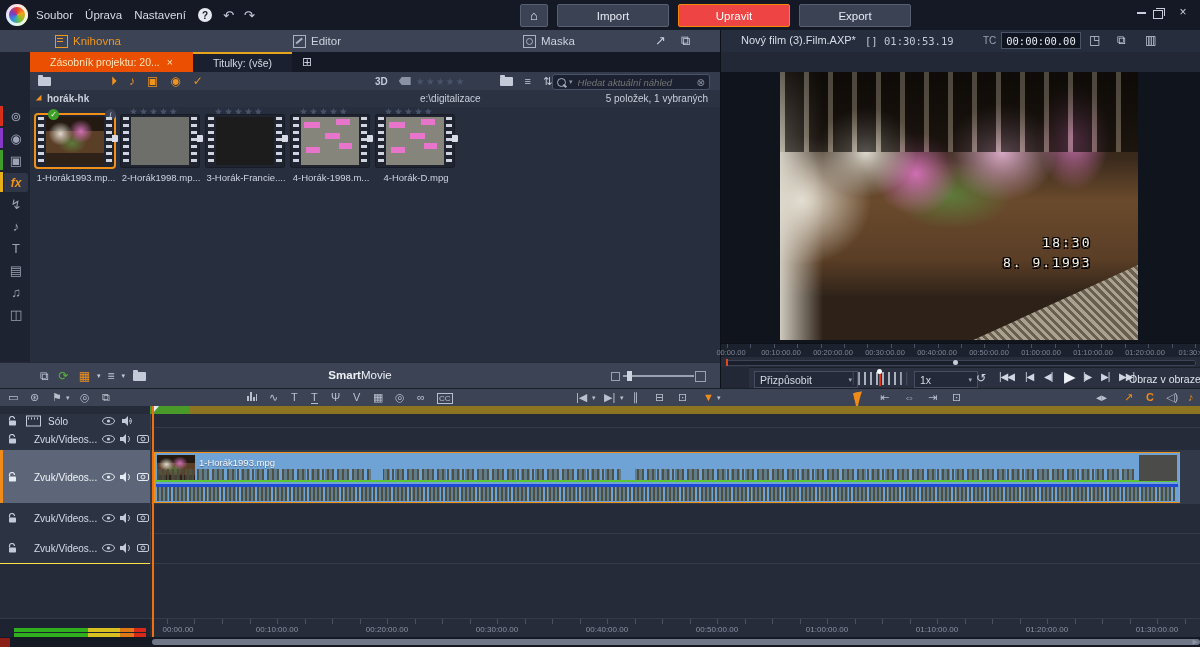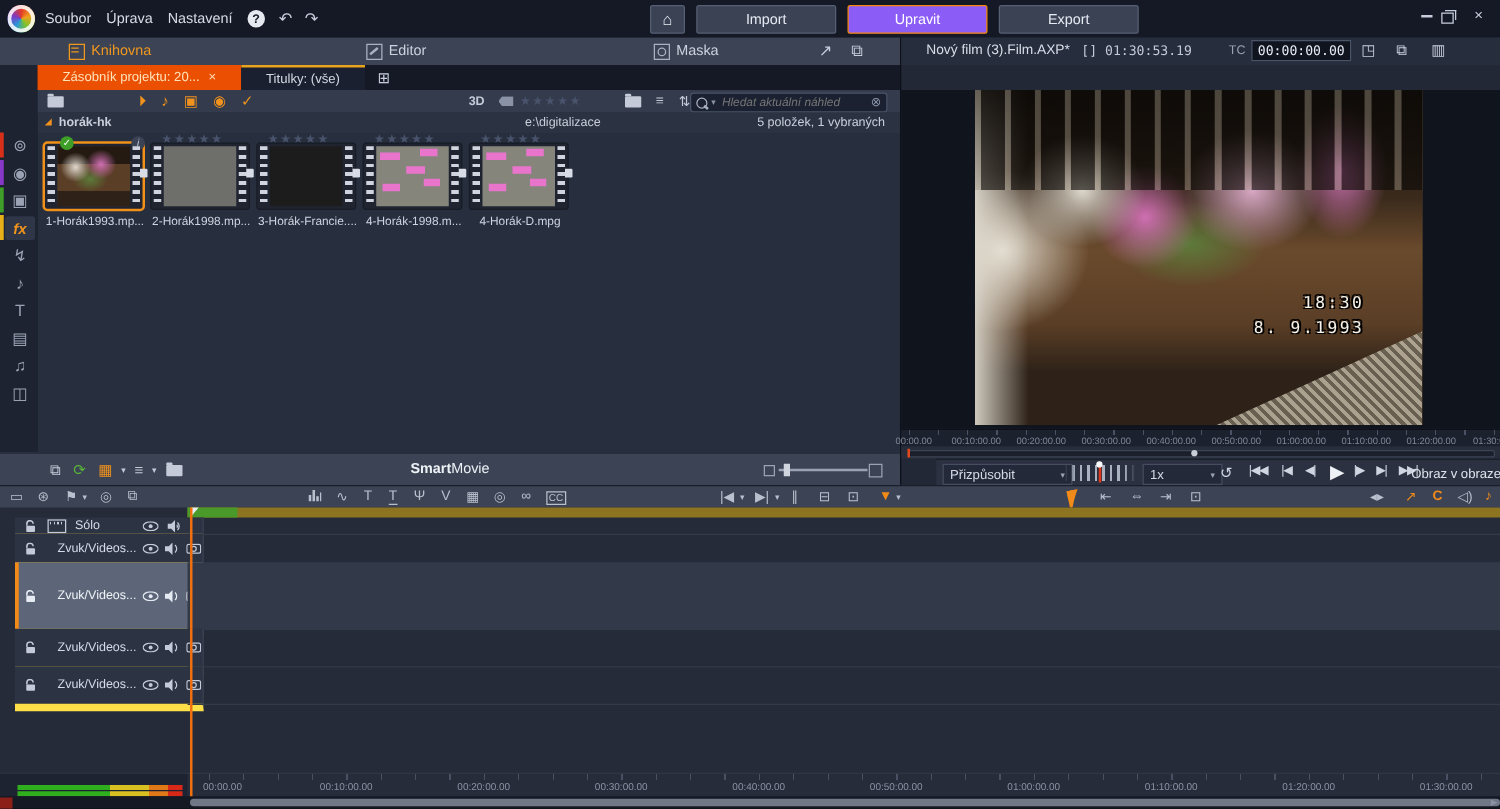--- a/index.html
+++ b/index.html
@@ -14,21 +14,21 @@
   .logo{left:6px;top:4px;width:22px;height:22px;border-radius:50%;
         background:conic-gradient(#e43a2a,#f0a01e,#7ec32a,#2a9ad8,#7a3ac8,#e43a2a);
         box-shadow:inset 0 0 0 3px rgba(255,255,255,.85);}
   .menu{color:#d8dce6;font-size:11.5px;padding:0 6px;height:30px;display:inline-flex;align-items:center;}
   .tb-ico{color:#c8cede;font-size:13px;padding:0 5px;}
   .help-circ{width:14px;height:14px;border-radius:50%;background:#e6e9f0;color:#141925;
              font-weight:bold;font-size:10px;display:inline-flex;align-items:center;justify-content:center;margin:0 6px;}
   .navbtn{height:21px;min-width:86px;display:inline-flex;align-items:center;justify-content:center;
           background:#3a4254;border:1px solid #565f73;border-radius:2px;color:#e6eaf2;
           font-size:11.5px;margin-left:9px;padding:0 12px;}
-  .navbtn.active{background:#8b5cf6;border-color:#f5870f;color:#fff;}
+  .navbtn.active{background:#ef4444;border-color:#f5870f;color:#fff;}
   .homebtn{min-width:24px;width:26px;padding:0;font-size:13px;}
   .winctl{color:#c8cede;font-size:12px;width:22px;text-align:center;display:inline-block;}
   .win-min{display:inline-block;width:9px;height:2px;background:#c8cede;margin:0 7px 2px 0;}
   .win-res{display:inline-block;width:8px;height:7px;border:1px solid #c8cede;position:relative;margin-right:9px;}
   .win-res:before{content:"";position:absolute;left:2px;top:-3px;width:8px;height:7px;border:1px solid #c8cede;border-bottom:none;border-left:none;}
 
   
   #modetabs{left:0;top:30px;width:720px;height:22px;background:#3b4354;border-bottom:1px solid #1c212c;}
   .modetab{display:inline-flex;align-items:center;height:22px;font-size:11.5px;color:#ccd2de;gap:5px;}
   .modetab .txt.on{color:#f0971e;}
@@ -176,21 +176,21 @@
                 linear-gradient(#b8c0ce,#b8c0ce) 3px 100%/2px 9px no-repeat,
                 linear-gradient(#b8c0ce,#b8c0ce) 6px 100%/2px 4px no-repeat,
                 linear-gradient(#b8c0ce,#b8c0ce) 9px 100%/2px 7px no-repeat;}
   .cursor-arrow{display:inline-block;width:0;height:0;border-left:5px solid #f08a18;border-right:4px solid transparent;
      border-bottom:11px solid transparent;border-top:7px solid #f08a18;transform:rotate(-12deg);}
 
   #tlbody{left:0;top:406px;width:1200px;height:212px;background:#252b39;}
   .markerbar{position:absolute;left:150px;top:0;width:1050px;height:8px;background:#8c7420;}
   .markergreen{position:absolute;left:150px;top:0;width:40px;height:8px;background:#4a9a2a;}
   .markerflag{position:absolute;left:153px;top:0px;width:0;height:0;border-left:6px solid #e8ecf4;border-bottom:7px solid transparent;}
-  .hdr{position:absolute;left:12px;width:150px;background:#2c3343;border-bottom:6px solid #fde047;border-right:1px solid #3a4150;}
+  .hdr{position:absolute;left:0;width:150px;background:#2c3343;border-bottom:1px solid #fde047;border-right:1px solid #3a4150;}
   .hdr.active{background:#5d6678;border-left:3px solid #f08a18;width:147px;}
   .lane{position:absolute;left:150px;width:1050px;border-bottom:1px solid #333a48;}
   .hdr .nm{position:absolute;left:34px;top:50%;transform:translateY(-50%);color:#d5dbe8;font-size:10px;white-space:nowrap;}
   .hico{position:absolute;top:50%;transform:translateY(-50%);display:flex;}
   .kb-ico{display:inline-block;width:13px;height:9px;border:1px solid #c4cad8;
      background:repeating-linear-gradient(90deg,#c4cad8 0 1px,transparent 1px 3px) 1px 1px/10px 2px no-repeat;}
 
   
   #clip{position:absolute;left:154px;top:46px;width:1026px;height:51px;background:#6fa3d6;border:1px solid #f09018;box-sizing:border-box;}
   .clip-thumb{position:absolute;left:2px;top:2px;width:38px;height:27px;overflow:hidden;
@@ -650,20 +650,31 @@
     </span>
     <span class="hico" style="left:137px">
       <svg width="12" height="9" viewBox="0 0 12 9">
           <rect x="0.5" y="1" width="11" height="7" rx="1.5" fill="none" stroke="#c4cad8"></rect>
           <circle cx="6" cy="4.5" r="2" fill="none" stroke="#c4cad8"></circle>
         </svg>
     </span>
   </div>
   <div class="lane" style="top:127px;height:30px"></div>
 
+  <div id="clip">
+    <div class="clip-thumb"></div>
+    <span class="clip-label">1-Horák1993.mpg</span>
+    <div class="wave-top"></div>
+    <div class="wave-bot"></div>
+    <div class="wgap" style="left:216px;width:12px"></div>
+    <div class="wgap" style="left:466px;width:14px"></div>
+    <div class="clip-green"></div>
+    <div class="clip-blue"></div>
+    <div class="clip-end"></div>
+  </div>
 
   <div class="playhead"></div>
 </div>
 
 <div id="tlfooter" class="abs">
   <div id="meter">
     <span class="mlbl" style="left:24px">-60</span>
     <span class="mlbl" style="left:64px">-22</span>
     <span class="mlbl" style="left:82px">-16</span>
     <span class="mlbl" style="left:101px">-10</span>

